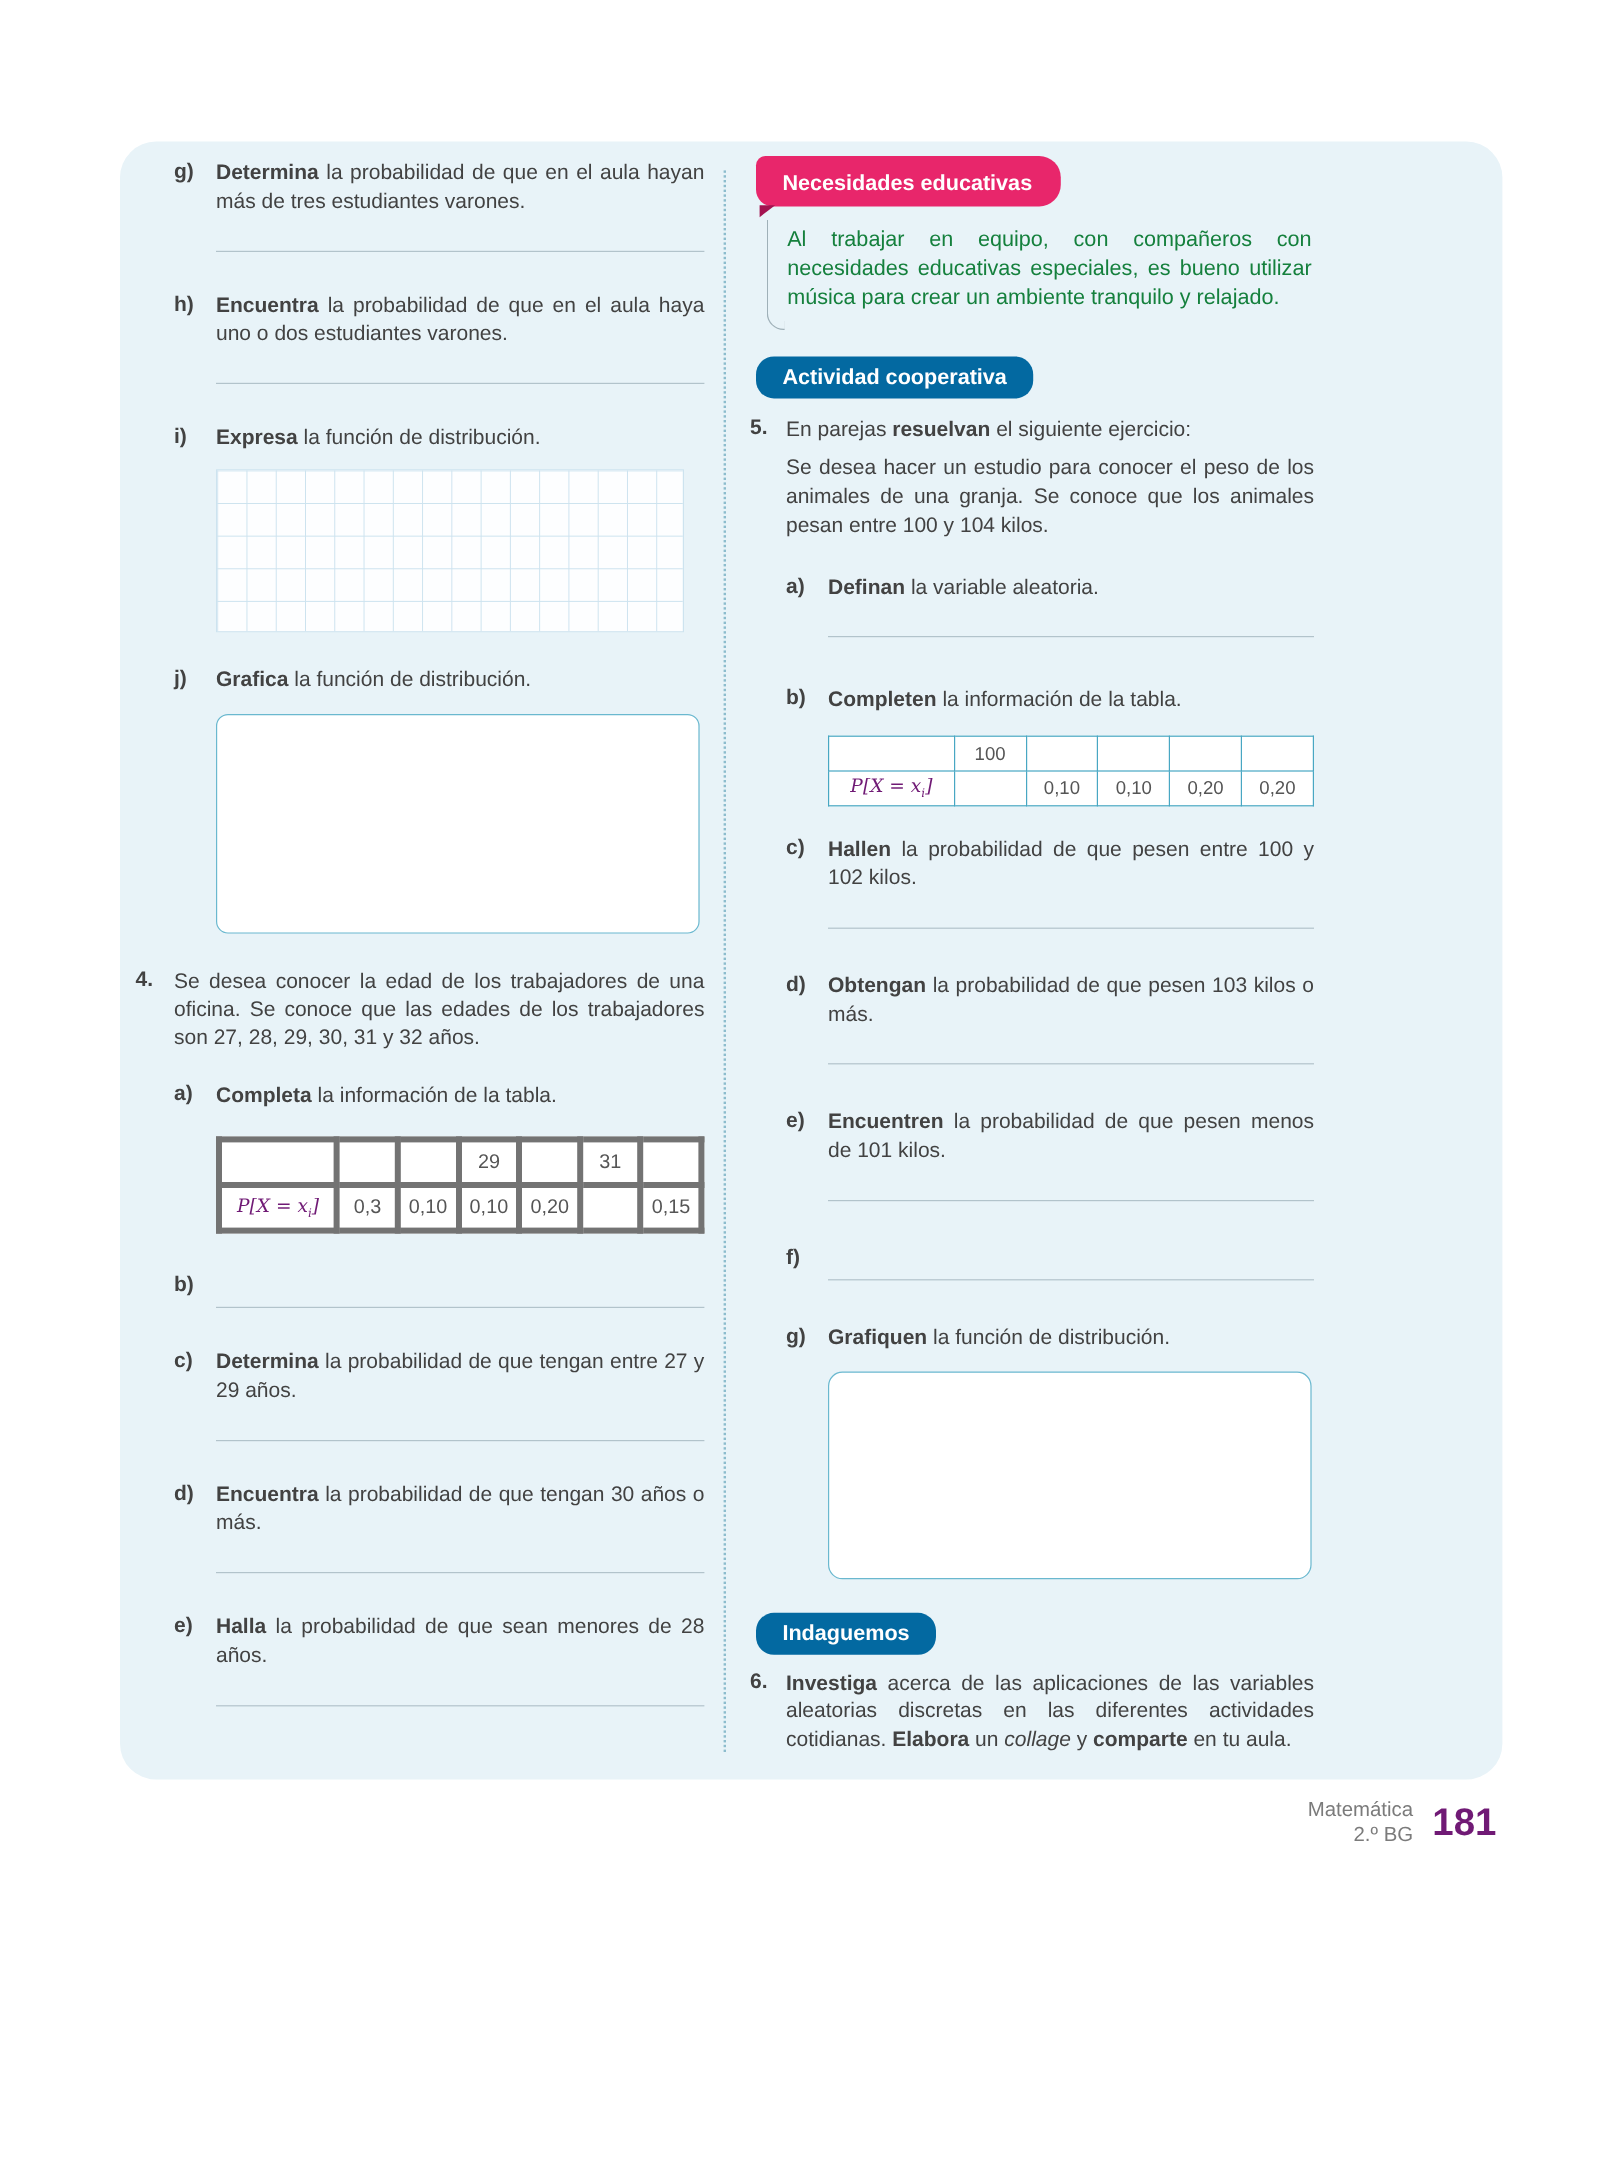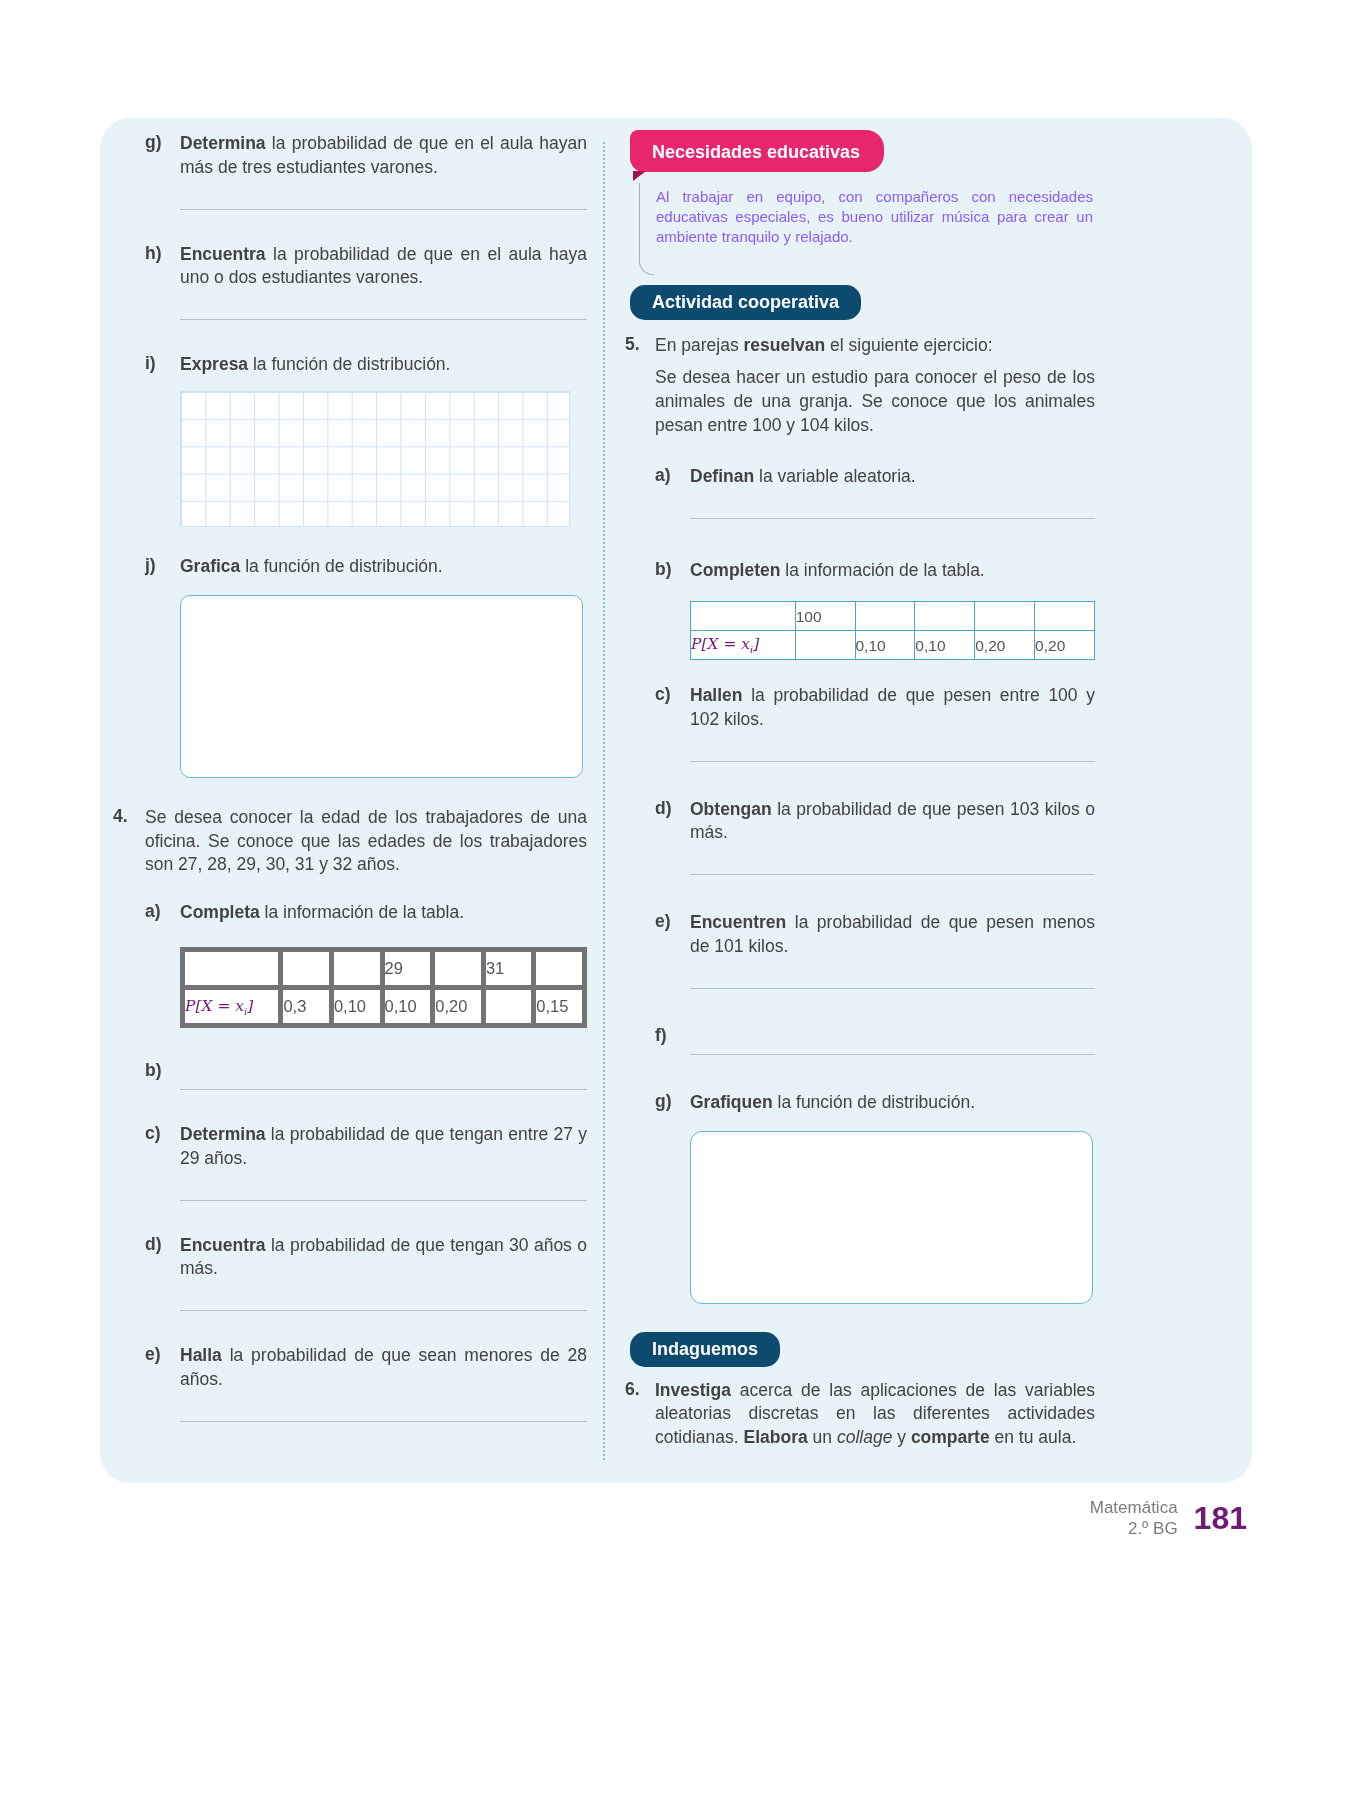--- a/index.html
+++ b/index.html
@@ -55,21 +55,21 @@
     border: 1px solid #cde3ef;
   }
   .answer-box {
     margin-top: 16px; background: #ffffff;
     border: 1.5px solid #6ab8cf; border-radius: 10px;
   }
   .answer-box.left-box { width: 403px; height: 183px; }
   .answer-box.right-box { width: 403px; height: 173px; border-radius: 12px; }
 
   table { border-collapse: collapse; background: #ffffff; table-layout: fixed; }
-  td { vertical-align: middle; color: #555; }
+  td { text-align: center; vertical-align: middle; color: #555; }
   .t4 { margin: 22px 0 6px 0; }
   .t4 td { border: 5px solid #737373; height: 38px; width: 51px; font-size: 16.5px; }
   .t4 td.lbl { width: 100px; }
   .t5 { margin: 18px 0 2px 0; }
   .t5 td { border: 1.5px solid #48a7c3; height: 29px; width: 60px; font-size: 15.5px; }
   .t5 td.lbl { width: 105px; }
   .mathlbl { font-family: "DejaVu Serif", serif; font-style: italic; font-size: 15.5px; color: #701a75; }
   .mathlbl sub { font-size: 10px; }
 
   .badge-pink {
@@ -80,34 +80,34 @@
     border-radius: 8px 18px 18px 14px;
   }
   .badge-pink::after {
     content: ""; position: absolute; left: 3px; bottom: -9px;
     width: 0; height: 0;
     border-top: 10px solid #a31350;
     border-right: 13px solid transparent;
   }
   .badge-teal {
     display: inline-block;
-    background: #0c4a6e; color: #fff;
+    background: #0369a1; color: #fff;
     font-weight: 700; font-size: 18px;
     padding: 7px 22px; border-radius: 15px;
   }
 
   .note { position: relative; margin-top: 15px; padding-left: 26px; }
   .note-bracket {
     position: absolute; left: 9px; top: -4px;
     width: 15px; height: 92px;
     border-left: 1.5px solid #9fb0b8;
     border-bottom: 1.5px solid #9fb0b8;
     border-bottom-left-radius: 14px;
   }
-  .note p { font-size: 15px; color: #8b5cf6; line-height: 1.34; width: 437px; }
+  .note p { font-size: 18px; color: #15803d; line-height: 1.34; width: 437px; }
 
   .gap-lg { height: 38px; }
 
   .footer {
     position: absolute; right: 103px; top: 1498px;
     display: flex; align-items: center; gap: 16px;
   }
   .brand { text-align: right; color: #7b7b7b; font-size: 17px; line-height: 1.22; }
   .pagenum { color: #701a75; font-weight: 700; font-size: 32px; }
 </style>

